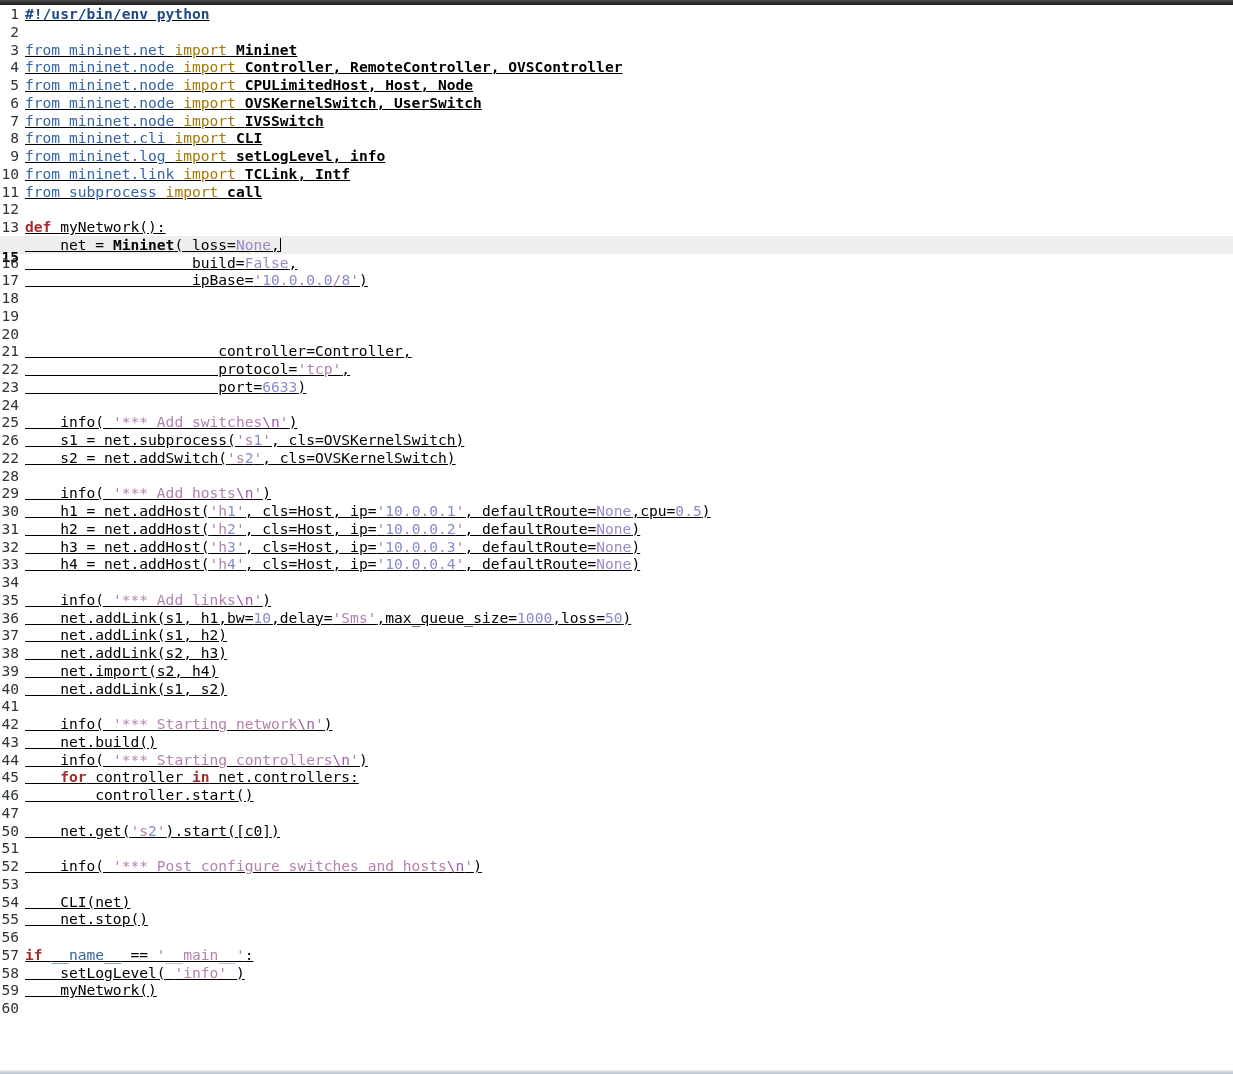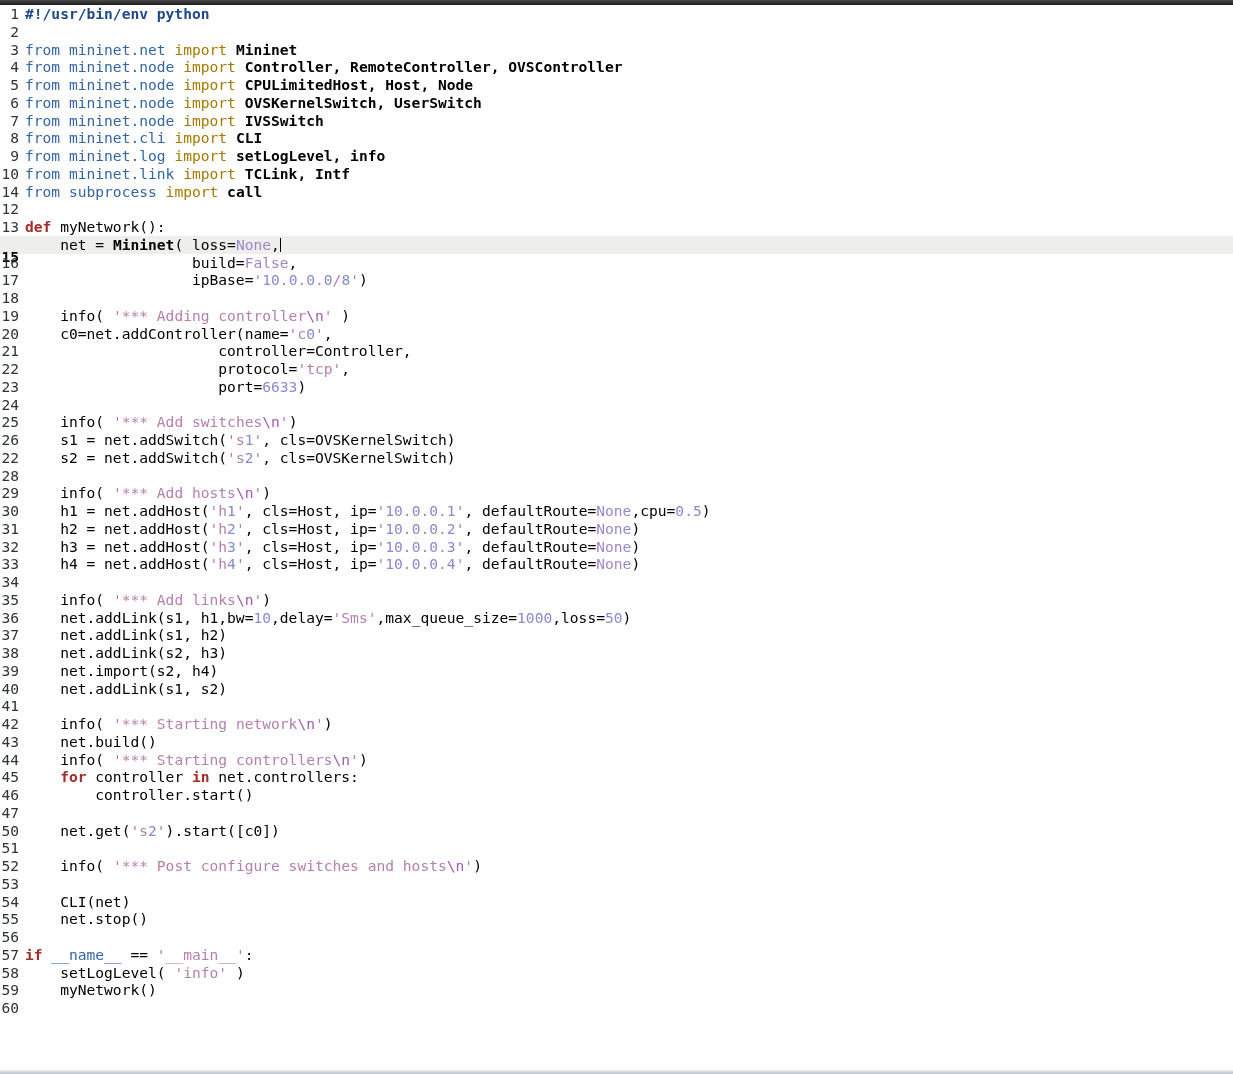--- a/index.html
+++ b/index.html
@@ -12,21 +12,21 @@
   .bottombar{height:4px;flex:none;background:linear-gradient(#eceff1,#b7c1cc);}
   .editor{flex:1;background:#ffffff;overflow:hidden;}
   .line{
     display:flex;width:100%;height:17.75px;line-height:17.75px;
     font-size:14.6px;white-space:pre;
   }
   .gutter{
     flex:none;width:19px;text-align:right;color:#2e3436;
     font-size:14.6px;
   }
-  .code{padding-left:6px;color:#000000;}
+  .code{padding-left:6px;color:#000000;text-decoration:underline;}
   .line.current{background:#eeeeec;}
   .line.current .gutter{font-weight:bold;color:#000000;margin-top:12px;}
   .caret{
     display:inline-block;width:0;height:14px;
     border-left:1px solid #000;vertical-align:-2px;
   }
 </style>
 <style>.tok-p{color:#000000;}.tok-sh{color:#204a87;}.tok-blue{color:#3465a4;}.tok-imp{color:#a57800;}.tok-kw2{color:#a52a2a;}.tok-b{color:#000000;}.tok-str{color:#b57fb0;}.tok-esc{color:#a35bb0;}.tok-num{color:#8a8ad0;}.tok-snum{color:#8a8ad0;}.tok-const{color:#9d87c8;}.tok-sh{font-weight:bold;}.tok-kw2{font-weight:bold;}.tok-b{font-weight:bold;}.line.current{background:#eeeeec;}.gutter{color:#2e3436;}.titlebar{background:#2b2b2b;background:linear-gradient(#4a4a4a,#1c1c1c);}</style></head>
 <body>
 
@@ -36,35 +36,35 @@
       <div class="line"><div class="gutter">1</div><div class="code"><span class="tok-sh">#!/usr/bin/env python</span></div></div>
       <div class="line"><div class="gutter">2</div><div class="code"></div></div>
       <div class="line"><div class="gutter">3</div><div class="code"><span class="tok-blue">from mininet.net </span><span class="tok-imp">import </span><span class="tok-b">Mininet</span></div></div>
       <div class="line"><div class="gutter">4</div><div class="code"><span class="tok-blue">from mininet.node </span><span class="tok-imp">import </span><span class="tok-b">Controller, RemoteController, OVSController</span></div></div>
       <div class="line"><div class="gutter">5</div><div class="code"><span class="tok-blue">from mininet.node </span><span class="tok-imp">import </span><span class="tok-b">CPULimitedHost, Host, Node</span></div></div>
       <div class="line"><div class="gutter">6</div><div class="code"><span class="tok-blue">from mininet.node </span><span class="tok-imp">import </span><span class="tok-b">OVSKernelSwitch, UserSwitch</span></div></div>
       <div class="line"><div class="gutter">7</div><div class="code"><span class="tok-blue">from mininet.node </span><span class="tok-imp">import </span><span class="tok-b">IVSSwitch</span></div></div>
       <div class="line"><div class="gutter">8</div><div class="code"><span class="tok-blue">from mininet.cli </span><span class="tok-imp">import </span><span class="tok-b">CLI</span></div></div>
       <div class="line"><div class="gutter">9</div><div class="code"><span class="tok-blue">from mininet.log </span><span class="tok-imp">import </span><span class="tok-b">setLogLevel, info</span></div></div>
       <div class="line"><div class="gutter">10</div><div class="code"><span class="tok-blue">from mininet.link </span><span class="tok-imp">import </span><span class="tok-b">TCLink, Intf</span></div></div>
-      <div class="line"><div class="gutter">14</div><div class="code"><span class="tok-blue">from subprocess </span><span class="tok-imp">import </span><span class="tok-b">call</span></div></div>
+      <div class="line"><div class="gutter">11</div><div class="code"><span class="tok-blue">from subprocess </span><span class="tok-imp">import </span><span class="tok-b">call</span></div></div>
       <div class="line"><div class="gutter">12</div><div class="code"></div></div>
       <div class="line"><div class="gutter">13</div><div class="code"><span class="tok-kw2">def </span><span class="tok-p">myNetwork():</span></div></div>
       <div class="line current"><div class="gutter">15</div><div class="code"><span class="tok-p">    net = </span><span class="tok-b">Mininet</span><span class="tok-p">( loss=</span><span class="tok-const">None</span><span class="tok-p">,</span><span class="caret"></span></div></div>
       <div class="line"><div class="gutter">16</div><div class="code"><span class="tok-p">                   build=</span><span class="tok-const">False</span><span class="tok-p">,</span></div></div>
       <div class="line"><div class="gutter">17</div><div class="code"><span class="tok-p">                   ipBase=</span><span class="tok-str">'</span><span class="tok-snum">10</span><span class="tok-str">.</span><span class="tok-snum">0</span><span class="tok-str">.</span><span class="tok-snum">0</span><span class="tok-str">.</span><span class="tok-snum">0</span><span class="tok-str">/</span><span class="tok-snum">8</span><span class="tok-str">'</span><span class="tok-p">)</span></div></div>
       <div class="line"><div class="gutter">18</div><div class="code"></div></div>
-      <div class="line"><div class="gutter">19</div><div class="code"><span class="tok-p">    info( </span><span class="tok-str">'*** Adding controller</span><span class="tok-esc">\n</span><span class="tok-str">'</span><span class="tok-p"> )</span></div></div>
-      <div class="line"><div class="gutter">20</div><div class="code"><span class="tok-p">    c0=net.addController(name=</span><span class="tok-str">'c</span><span class="tok-snum">0</span><span class="tok-str">'</span><span class="tok-p">,</span></div></div>
+      <div class="line"><div class="gutter">19</div></div>
+      <div class="line"><div class="gutter">20</div></div>
       <div class="line"><div class="gutter">21</div><div class="code"><span class="tok-p">                      controller=Controller,</span></div></div>
       <div class="line"><div class="gutter">22</div><div class="code"><span class="tok-p">                      protocol=</span><span class="tok-str">'tcp'</span><span class="tok-p">,</span></div></div>
       <div class="line"><div class="gutter">23</div><div class="code"><span class="tok-p">                      port=</span><span class="tok-num">6633</span><span class="tok-p">)</span></div></div>
       <div class="line"><div class="gutter">24</div><div class="code"></div></div>
       <div class="line"><div class="gutter">25</div><div class="code"><span class="tok-p">    info( </span><span class="tok-str">'*** Add switches</span><span class="tok-esc">\n</span><span class="tok-str">'</span><span class="tok-p">)</span></div></div>
-      <div class="line"><div class="gutter">26</div><div class="code"><span class="tok-p">    s1 = net.addSwitch(</span><span class="tok-str">'s</span><span class="tok-snum">1</span><span class="tok-str">'</span><span class="tok-p">, cls=OVSKernelSwitch)</span></div></div>
+      <div class="line"><div class="gutter">26</div><div class="code"><span class="tok-p">    s1 = net.subprocess(</span><span class="tok-str">'s</span><span class="tok-snum">1</span><span class="tok-str">'</span><span class="tok-p">, cls=OVSKernelSwitch)</span></div></div>
       <div class="line"><div class="gutter">22</div><div class="code"><span class="tok-p">    s2 = net.addSwitch(</span><span class="tok-str">'s</span><span class="tok-snum">2</span><span class="tok-str">'</span><span class="tok-p">, cls=OVSKernelSwitch)</span></div></div>
       <div class="line"><div class="gutter">28</div><div class="code"></div></div>
       <div class="line"><div class="gutter">29</div><div class="code"><span class="tok-p">    info( </span><span class="tok-str">'*** Add hosts</span><span class="tok-esc">\n</span><span class="tok-str">'</span><span class="tok-p">)</span></div></div>
       <div class="line"><div class="gutter">30</div><div class="code"><span class="tok-p">    h1 = net.addHost(</span><span class="tok-str">'h</span><span class="tok-snum">1</span><span class="tok-str">'</span><span class="tok-p">, cls=Host, ip=</span><span class="tok-str">'</span><span class="tok-snum">10</span><span class="tok-str">.</span><span class="tok-snum">0</span><span class="tok-str">.</span><span class="tok-snum">0</span><span class="tok-str">.</span><span class="tok-snum">1</span><span class="tok-str">'</span><span class="tok-p">, defaultRoute=</span><span class="tok-const">None</span><span class="tok-p">,cpu=</span><span class="tok-num">0</span><span class="tok-str">.</span><span class="tok-num">5</span><span class="tok-p">)</span></div></div>
       <div class="line"><div class="gutter">31</div><div class="code"><span class="tok-p">    h2 = net.addHost(</span><span class="tok-str">'h</span><span class="tok-snum">2</span><span class="tok-str">'</span><span class="tok-p">, cls=Host, ip=</span><span class="tok-str">'</span><span class="tok-snum">10</span><span class="tok-str">.</span><span class="tok-snum">0</span><span class="tok-str">.</span><span class="tok-snum">0</span><span class="tok-str">.</span><span class="tok-snum">2</span><span class="tok-str">'</span><span class="tok-p">, defaultRoute=</span><span class="tok-const">None</span><span class="tok-p">)</span></div></div>
       <div class="line"><div class="gutter">32</div><div class="code"><span class="tok-p">    h3 = net.addHost(</span><span class="tok-str">'h</span><span class="tok-snum">3</span><span class="tok-str">'</span><span class="tok-p">, cls=Host, ip=</span><span class="tok-str">'</span><span class="tok-snum">10</span><span class="tok-str">.</span><span class="tok-snum">0</span><span class="tok-str">.</span><span class="tok-snum">0</span><span class="tok-str">.</span><span class="tok-snum">3</span><span class="tok-str">'</span><span class="tok-p">, defaultRoute=</span><span class="tok-const">None</span><span class="tok-p">)</span></div></div>
       <div class="line"><div class="gutter">33</div><div class="code"><span class="tok-p">    h4 = net.addHost(</span><span class="tok-str">'h</span><span class="tok-snum">4</span><span class="tok-str">'</span><span class="tok-p">, cls=Host, ip=</span><span class="tok-str">'</span><span class="tok-snum">10</span><span class="tok-str">.</span><span class="tok-snum">0</span><span class="tok-str">.</span><span class="tok-snum">0</span><span class="tok-str">.</span><span class="tok-snum">4</span><span class="tok-str">'</span><span class="tok-p">, defaultRoute=</span><span class="tok-const">None</span><span class="tok-p">)</span></div></div>
       <div class="line"><div class="gutter">34</div><div class="code"></div></div>
       <div class="line"><div class="gutter">35</div><div class="code"><span class="tok-p">    info( </span><span class="tok-str">'*** Add links</span><span class="tok-esc">\n</span><span class="tok-str">'</span><span class="tok-p">)</span></div></div>
       <div class="line"><div class="gutter">36</div><div class="code"><span class="tok-p">    net.addLink(s1, h1,bw=</span><span class="tok-num">10</span><span class="tok-p">,delay=</span><span class="tok-str">'Sms'</span><span class="tok-p">,max_queue_size=</span><span class="tok-num">1000</span><span class="tok-p">,loss=</span><span class="tok-num">50</span><span class="tok-p">)</span></div></div>

